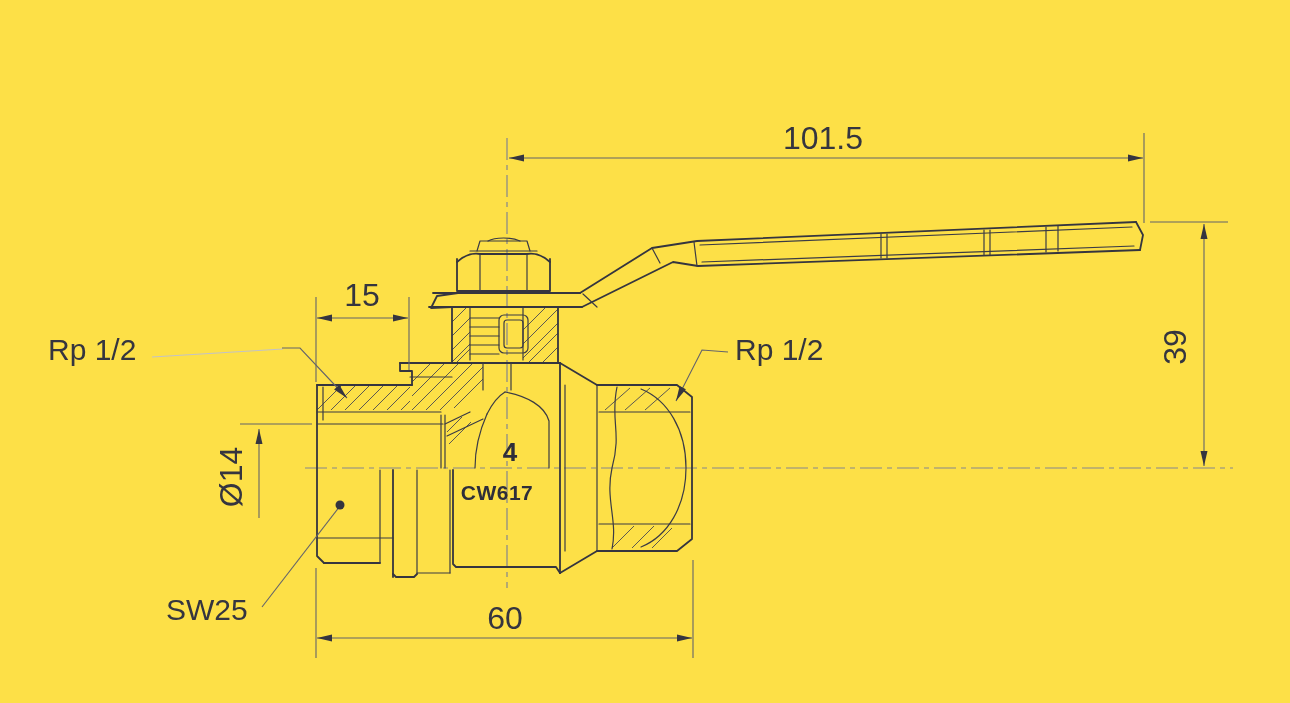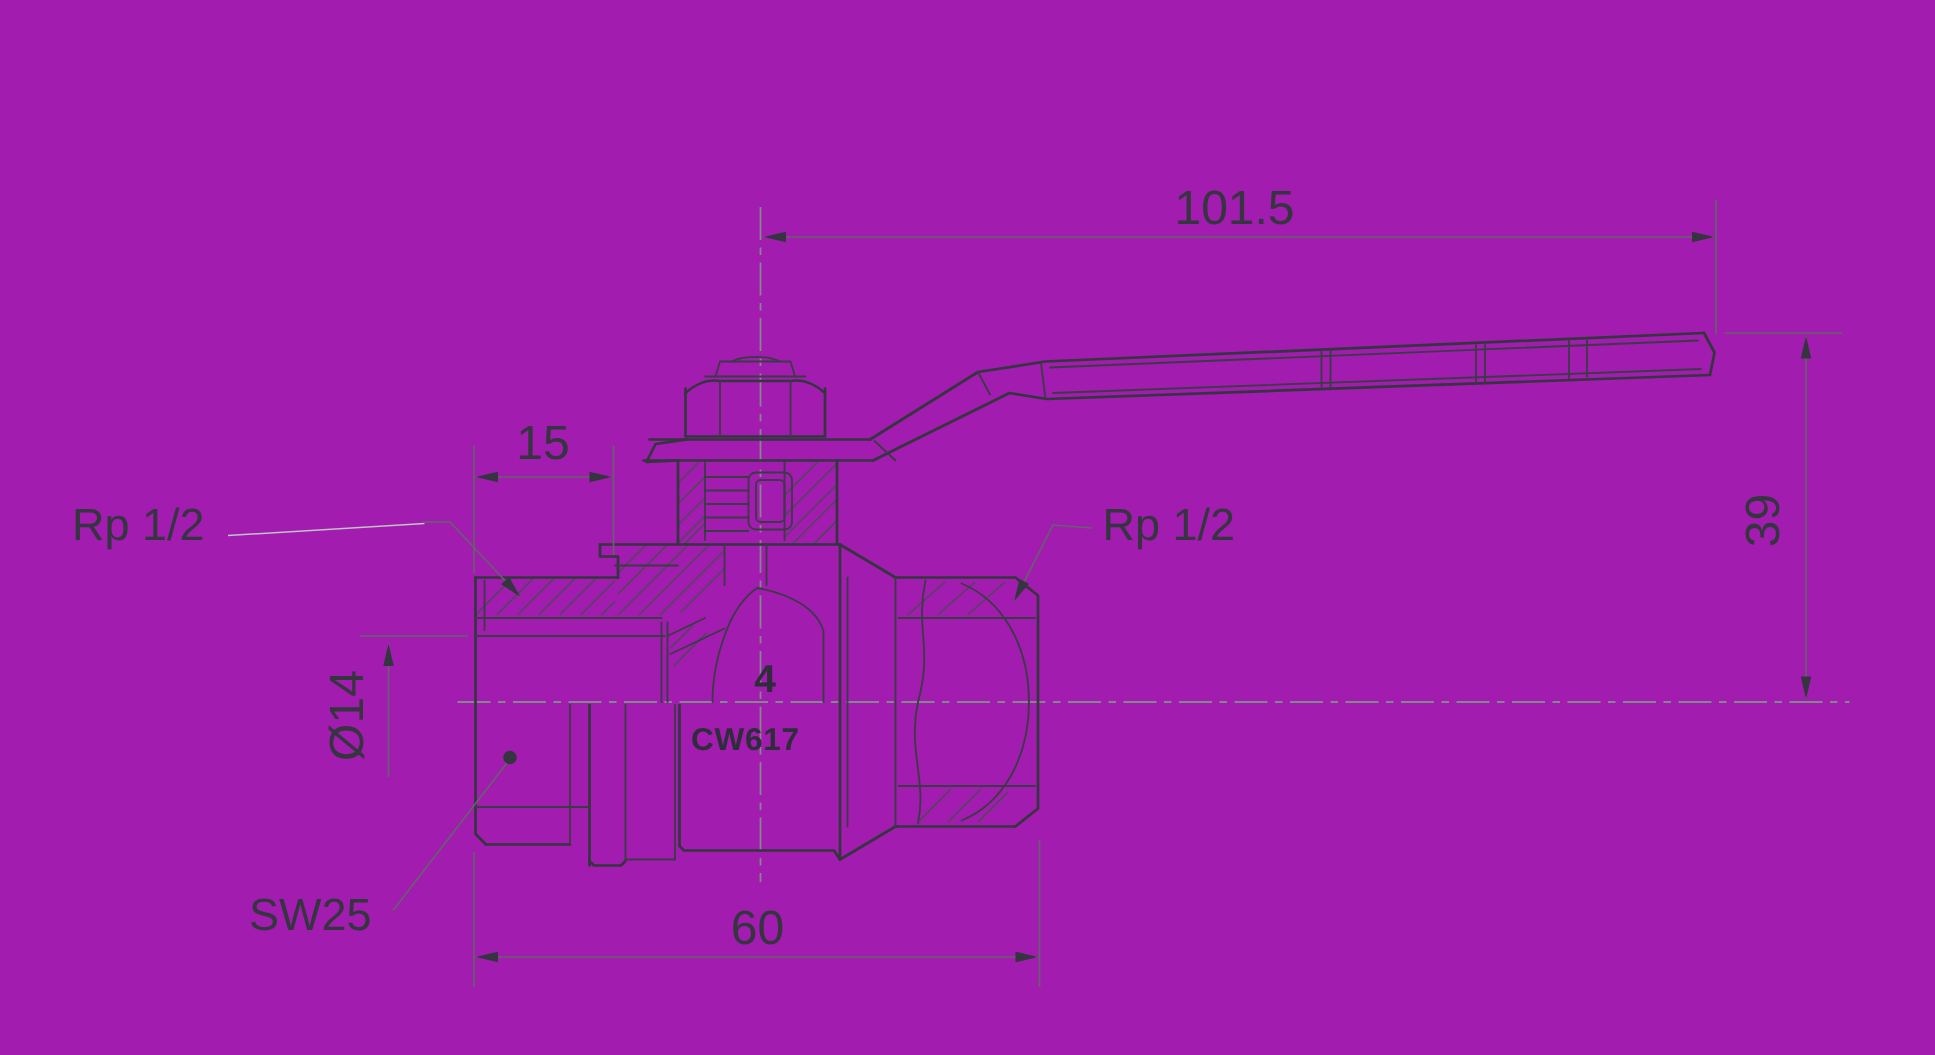--- a/index.html
+++ b/index.html
@@ -1,16 +1,16 @@
 <!DOCTYPE html>
 <html><head>
 <meta charset="utf-8">
 <style>
   html,body{margin:0;padding:0;background:#fefefe;}
-  .stage{position:relative;width:1290px;height:703px;background:#a21caf;overflow:hidden;
+  .stage{position:relative;width:1290px;height:703px;background:#fde047;overflow:hidden;
          font-family:"Liberation Sans", sans-serif;}
   svg{display:block;}
   .obj   {stroke:#35353f;stroke-width:1.8;fill:none;stroke-linecap:round;stroke-linejoin:round;}
   .obj2  {stroke:#3b3b45;stroke-width:1.2;fill:none;stroke-linecap:round;stroke-linejoin:round;}
   .hatch {stroke:#4a4a52;stroke-width:0.9;fill:none;}
   .dim   {stroke:#63636b;stroke-width:1.1;fill:none;}
   .cl    {stroke:#85858d;stroke-width:1.2;fill:none;stroke-dasharray:22 5 5 5;}
   .faint {stroke:#c2c2c8;stroke-width:1;fill:none;}
   .arr   {fill:#35353f;stroke:none;}
   .dot   {fill:#35353f;stroke:none;}

